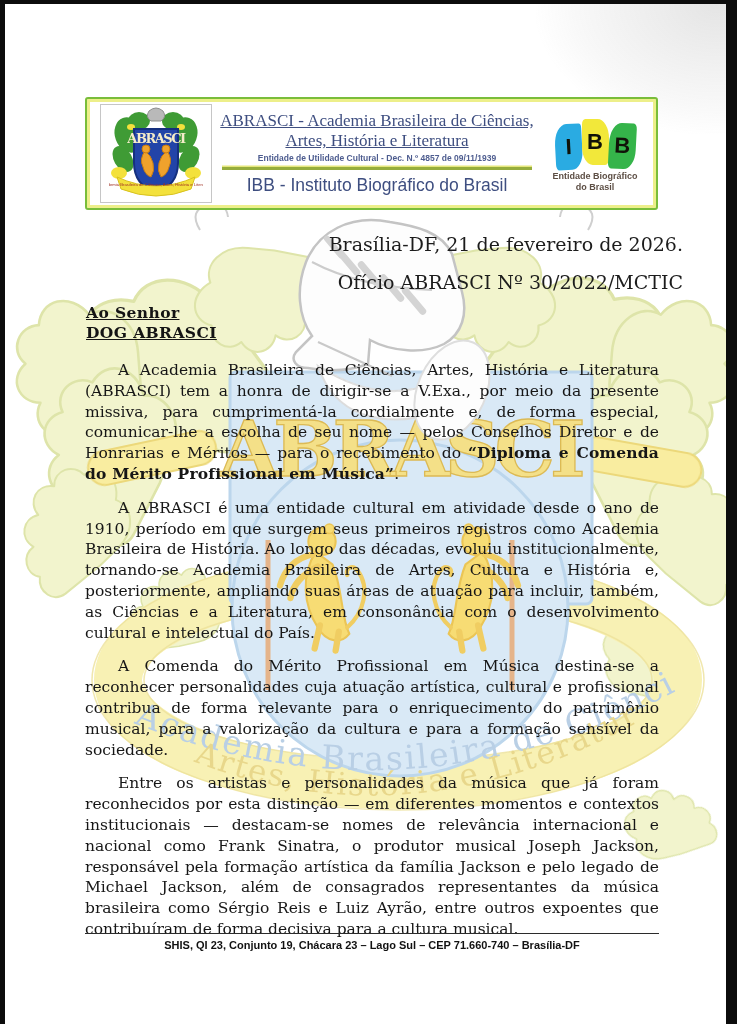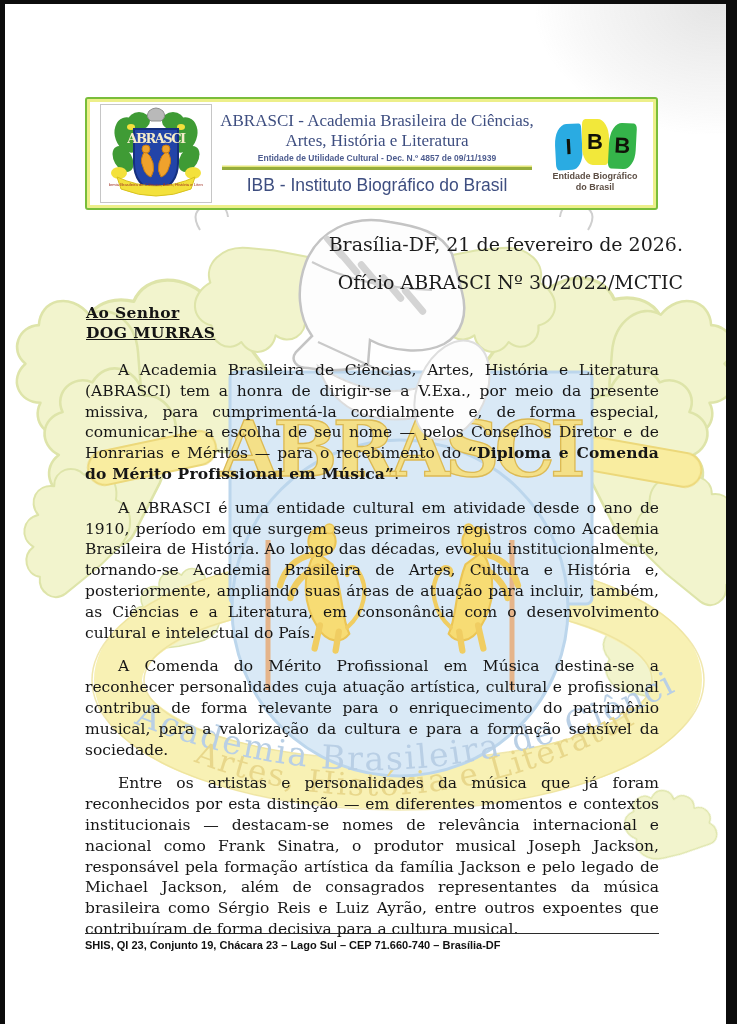--- a/index.html
+++ b/index.html
@@ -24,21 +24,21 @@
     background:#ffffff; border:2px solid #79bd3a; border-radius:3px;
     box-shadow: inset 0 0 0 3px #edef8a;
     display:flex; align-items:center; z-index:20;
   }
   .logo-frame {
     margin-left:13px; width:112px; height:99px; background:#fff;
     border:1px solid #c6c6c6; display:flex; align-items:center; justify-content:center;
     flex:0 0 auto;
   }
   .header-center { flex:1 1 auto; text-align:center; color:#3e4e80; padding:0 4px; }
-  .org-title { font-family:"Liberation Serif", serif; font-size:17px; line-height:1.18; }
+  .org-title { font-family:"Liberation Serif", serif; font-size:17px; line-height:1.18;text-decoration:underline; }
   .org-subtitle { font-family:"Liberation Sans", sans-serif; font-size:8.5px; font-weight:bold; color:#4d5c8f; margin-top:2px; }
   .header-divider { height:3px; background:#96ad3d; box-shadow:0 -1.5px 0 #e5e77c; margin:4px 6px 5px 6px; }
   .ibb-line { font-family:Liberation Sans, sans-serif; font-size:17.5px; color:#3e4e80; }
   .ibb-logo { flex:0 0 auto; width:106px; margin-right:8px; text-align:center; }
   .ibb-panels { display:flex; justify-content:center; align-items:flex-end; height:52px; }
   .ibb-panel {
     width:27px; height:46px; display:flex; align-items:center; justify-content:center;
     font-family:"Liberation Sans", sans-serif; font-weight:bold; font-size:22px; color:#101208;
   }
   .ibb-p1 { background:#2aabe2; border-radius:45% 10% 40% 12%; transform:rotate(-3deg) translateY(3px); }
@@ -54,21 +54,21 @@
   .body-text {
     position:absolute; left:85px; top:360px; width:574px; z-index:10;
     font-size:15.5px; line-height:20.8px; color:#161616; text-align:justify;
   }
   .body-text p { text-indent:33px; margin-bottom:13px; }
   .body-text b { letter-spacing:.2px;margin-top:16px; }
 
   
   .footer-rule { position:absolute; left:85px; top:933px; width:574px; border-top:1.5px solid #2b2b2b; z-index:10; }
   .footer-text {
-    position:absolute; left:85px; top:939px; width:574px; z-index:10;
+    position:absolute; left:85px; top:939px; width:574px; text-align:center; z-index:10;
     font-family:"Liberation Sans", sans-serif; font-size:11px; font-weight:bold; color:#111;
   }
 
   
   .watermark { position:absolute; left:0; top:0; z-index:1; pointer-events:none; }
 </style>
 </head>
 <body>
 
 <svg class="watermark" width="737" height="1024" viewBox="0 0 737 1024" xmlns="http://www.w3.org/2000/svg" xmlns:xlink="http://www.w3.org/1999/xlink">
@@ -215,21 +215,21 @@
       <div>do Brasil</div>
     </div>
   </div>
 </div>
 
 <div class="right-block date-line">Brasília-DF, 21 de fevereiro de 2026.</div>
 <div class="right-block ref-line">Ofício ABRASCI Nº 30/2022/MCTIC</div>
 
 <div class="recipient">
   <div>Ao Senhor</div>
-  <div>DOG MURRAS</div>
+  <div>DOG ABRASCI</div>
 </div>
 
 <div class="body-text">
   <p><span>A Academia Brasileira de Ciências, Artes, História e Literatura (ABRASCI) tem a honra de dirigir-se a V.Exa., por meio da presente missiva, para cumprimentá-la cordialmente e, de forma especial, comunicar-lhe a escolha de seu nome — pelos Conselhos Diretor e de Honrarias e Méritos — para o recebimento do </span><b>“Diploma e Comenda do Mérito Profissional em Música”</b><span>.</span></p>
   <p>A ABRASCI é uma entidade cultural em atividade desde o ano de 1910, período em que surgem seus primeiros registros como Academia Brasileira de História. Ao longo das décadas, evoluiu institucionalmente, tornando-se Academia Brasileira de Artes, Cultura e História e, posteriormente, ampliando suas áreas de atuação para incluir, também, as Ciências e a Literatura, em consonância com o desenvolvimento cultural e intelectual do País.</p>
   <p>A Comenda do Mérito Profissional em Música destina-se a reconhecer personalidades cuja atuação artística, cultural e profissional contribua de forma relevante para o enriquecimento do patrimônio musical, para a valorização da cultura e para a formação sensível da sociedade.</p>
   <p>Entre os artistas e personalidades da música que já foram reconhecidos por esta distinção — em diferentes momentos e contextos institucionais — destacam-se nomes de relevância internacional e nacional como Frank Sinatra, o produtor musical Joseph Jackson, responsável pela formação artística da família Jackson e pelo legado de Michael Jackson, além de consagrados representantes da música brasileira como Sérgio Reis e Luiz Ayrão, entre outros expoentes que contribuíram de forma decisiva para a cultura musical.</p>
 </div>
 
 <div class="footer-rule"></div>

